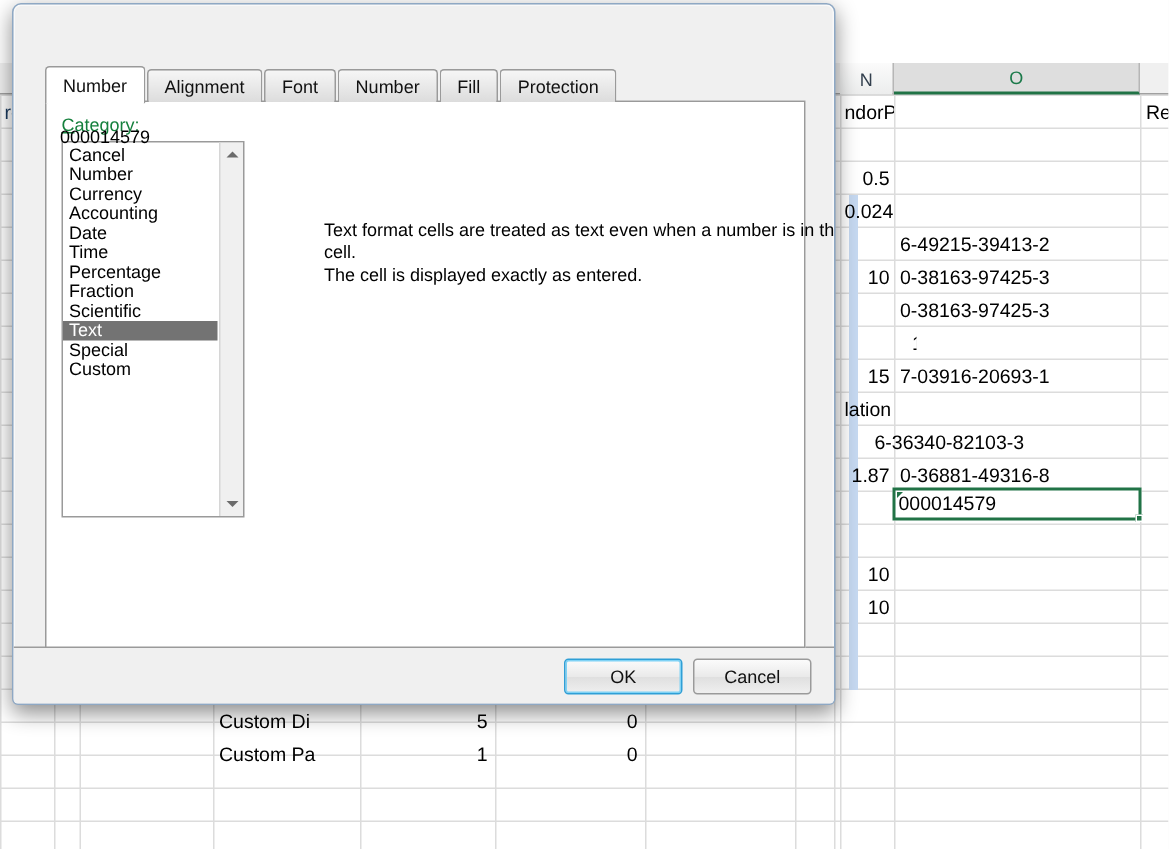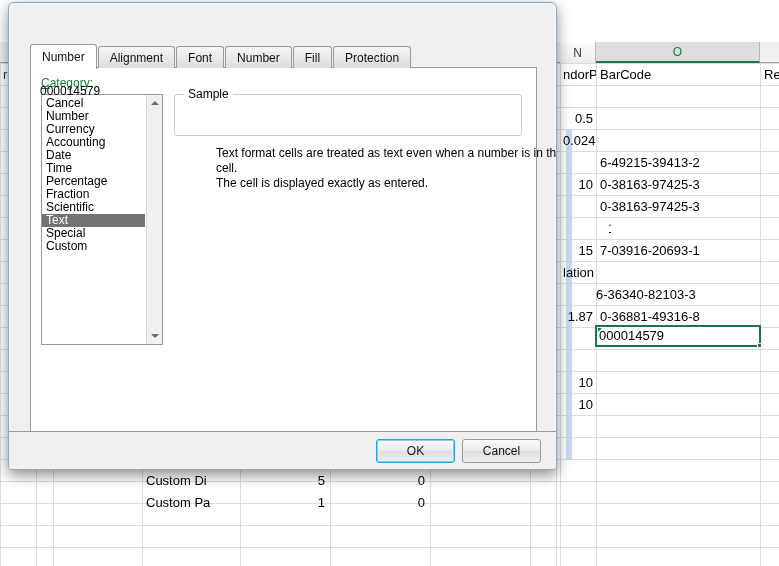--- a/index.html
+++ b/index.html
@@ -274,43 +274,40 @@
         <span>N</span>
       </div>
       <div class="colhdr sel" style="left:596px;width:164px;">
         <span>O</span>
       </div>
     </div>
 
     <div class="cell txt" style="left:560px;top:64px;width:36px;">
       <span>ndorPri</span>
     </div>
-    <div class="cell txt" style="left:597px;top:64px;width:162px;">
-      <span>BarCode</span>
-    </div>
     <div class="cell txt" style="left:761px;top:64px;width:18px;">
       <span>Re</span>
     </div>
 
     <div class="cell txt" style="left:0px;top:64px;width:18px;color:#1b3a5e;">
       <span>re</span>
     </div>
 
     <div id="data-cells">
         <div class="cell num" style="left: 560px; top: 108px; width: 36px;">0.5</div>
         <div class="cell num" style="left: 560px; top: 130px; width: 36px;">0.024</div>
         <div class="cell txt" style="left: 597px; top: 152px; width: 162px;">6-49215-39413-2</div>
         <div class="cell num" style="left: 560px; top: 174px; width: 36px;">10</div>
         <div class="cell txt" style="left: 597px; top: 174px; width: 162px;">0-38163-97425-3</div>
         <div class="cell txt" style="left: 597px; top: 196px; width: 162px;">0-38163-97425-3</div>
         <div class="cell num" style="left: 560px; top: 218px; width: 36px; padding-left: 48px;">12</div>
         <div class="cell num" style="left: 560px; top: 240px; width: 36px;">15</div>
         <div class="cell txt" style="left: 597px; top: 240px; width: 162px;">7-03916-20693-1</div>
         <div class="cell num" style="left: 560px; top: 262px; width: 36px;">lation</div>
-        <div class="cell txt" style="left: 593px; top: 284px; width: 162px;">6-36340-82103-3</div>
+        <div class="cell txt" style="left: 580px; top: 284px; width: 162px;">6-36340-82103-3</div>
         <div class="cell num" style="left: 560px; top: 306px; width: 36px;">1.87</div>
         <div class="cell txt" style="left: 597px; top: 306px; width: 162px;">0-36881-49316-8</div>
         <div class="cell num" style="left: 560px; top: 372px; width: 36px;">10</div>
         <div class="cell num" style="left: 560px; top: 394px; width: 36px;">10</div>
       </div>
 
     <div id="bottom-rows">
         <div class="cell txt" style="left: 143px; top: 470px; width: 95px;">Custom Di</div>
         <div class="cell num" style="left: 240px; top: 470px; width: 88px;">5</div>
         <div class="cell num" style="left: 330px; top: 470px; width: 98px;">0</div>
@@ -374,23 +371,20 @@
         <div class="vscroll">
           <div class="vsarrow up">
             <div class="arrow-up"></div>
           </div>
           <div class="vsarrow down">
             <div class="arrow-dn"></div>
           </div>
         </div>
       </div>
 
-      <div class="groupbox">
-        <div class="gb-title">Sample</div>
-      </div>
       <div class="sample-val">000014579</div>
 
       <div class="desc">
         <div>Text format cells are treated as text even when a number is in the cell.</div>
         <div>The cell is displayed exactly as entered.</div>
       </div>
     </div>
 
     <div class="buttonbar">
       <div class="dlgbtn ok">

